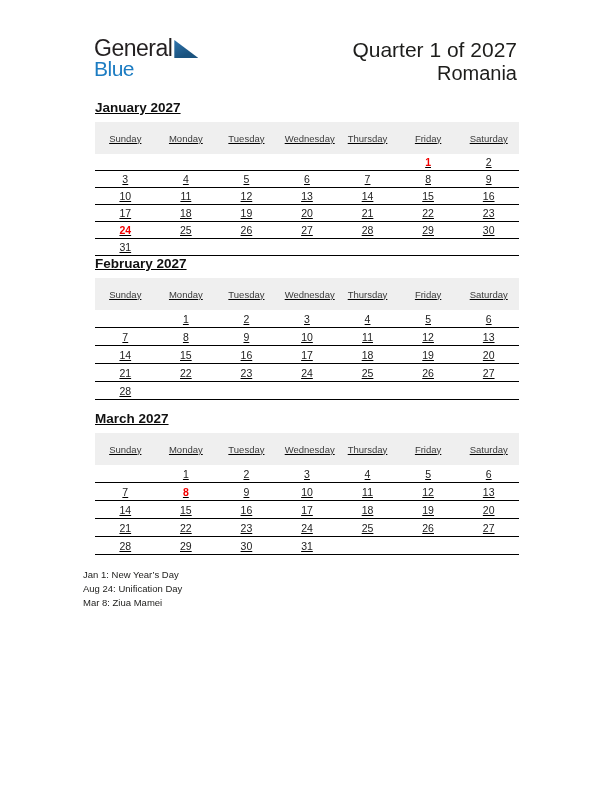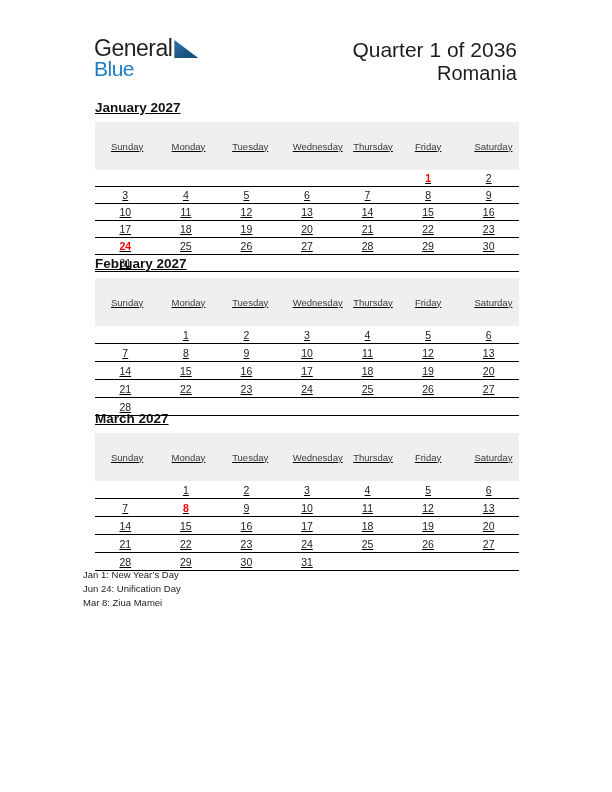--- a/index.html
+++ b/index.html
@@ -29,21 +29,21 @@
   
   .month { position:absolute; left:95px; width:424px;text-decoration:underline; }
   .month h2 { margin:0 0 6px 0; font-size:13.5px; line-height:16px; font-weight:bold; color:#111; }
   .month-jan { top:100px; }
   .month-feb { top:256px; }
   .month-mar { top:411px; }
 
   table { width:424px; border-collapse:collapse; table-layout:fixed; }
   thead th {
     background:var(--weekday-bg); font-weight:normal; font-size:9.5px;
-    color:#3a3a3a; height:16px; padding:16px; text-align:center;
+    color:#3a3a3a; height:16px; padding:8px; text-align:center;
   }
   td {
     text-align:center; font-size:10.5px; color:#212121; height:16px; padding:0;
     border-bottom:1px solid var(--row-line);
   }
   .month-feb td, .month-mar td { height:17px; }
   td.holiday { color:var(--holiday-red); font-weight:bold; }
 
   
   .holidays { position:absolute; left:83px; top:568px; font-size:9.5px; line-height:14px; color:#1d1d1b; }
@@ -55,21 +55,21 @@
 
   <div class="logo">
     <div class="logo-top">
       <span class="logo-general">General</span>
       <span class="logo-triangle"></span>
     </div>
     <div class="logo-blue">Blue</div>
   </div>
 
   <div class="title-block">
-    <div class="page-title">Quarter 1 of 2036</div>
+    <div class="page-title">Quarter 1 of 2027</div>
     <div class="page-subtitle">Romania</div>
   </div>
 
   <section class="month month-jan">
     <h2>January 2027</h2>
     <table>
       <thead>
           <tr>
             <th>Sunday</th>
             <th>Monday</th>
@@ -262,17 +262,17 @@
             <td></td>
             <td></td>
             <td></td>
           </tr>
         </tbody>
     </table>
   </section>
 
   <div class="holidays">
       <div>Jan 1: New Year’s Day</div>
-      <div>Jun 24: Unification Day</div>
+      <div>Aug 24: Unification Day</div>
       <div>Mar 8: Ziua Mamei</div>
     </div>
 
 </div>
 
 </body></html>

